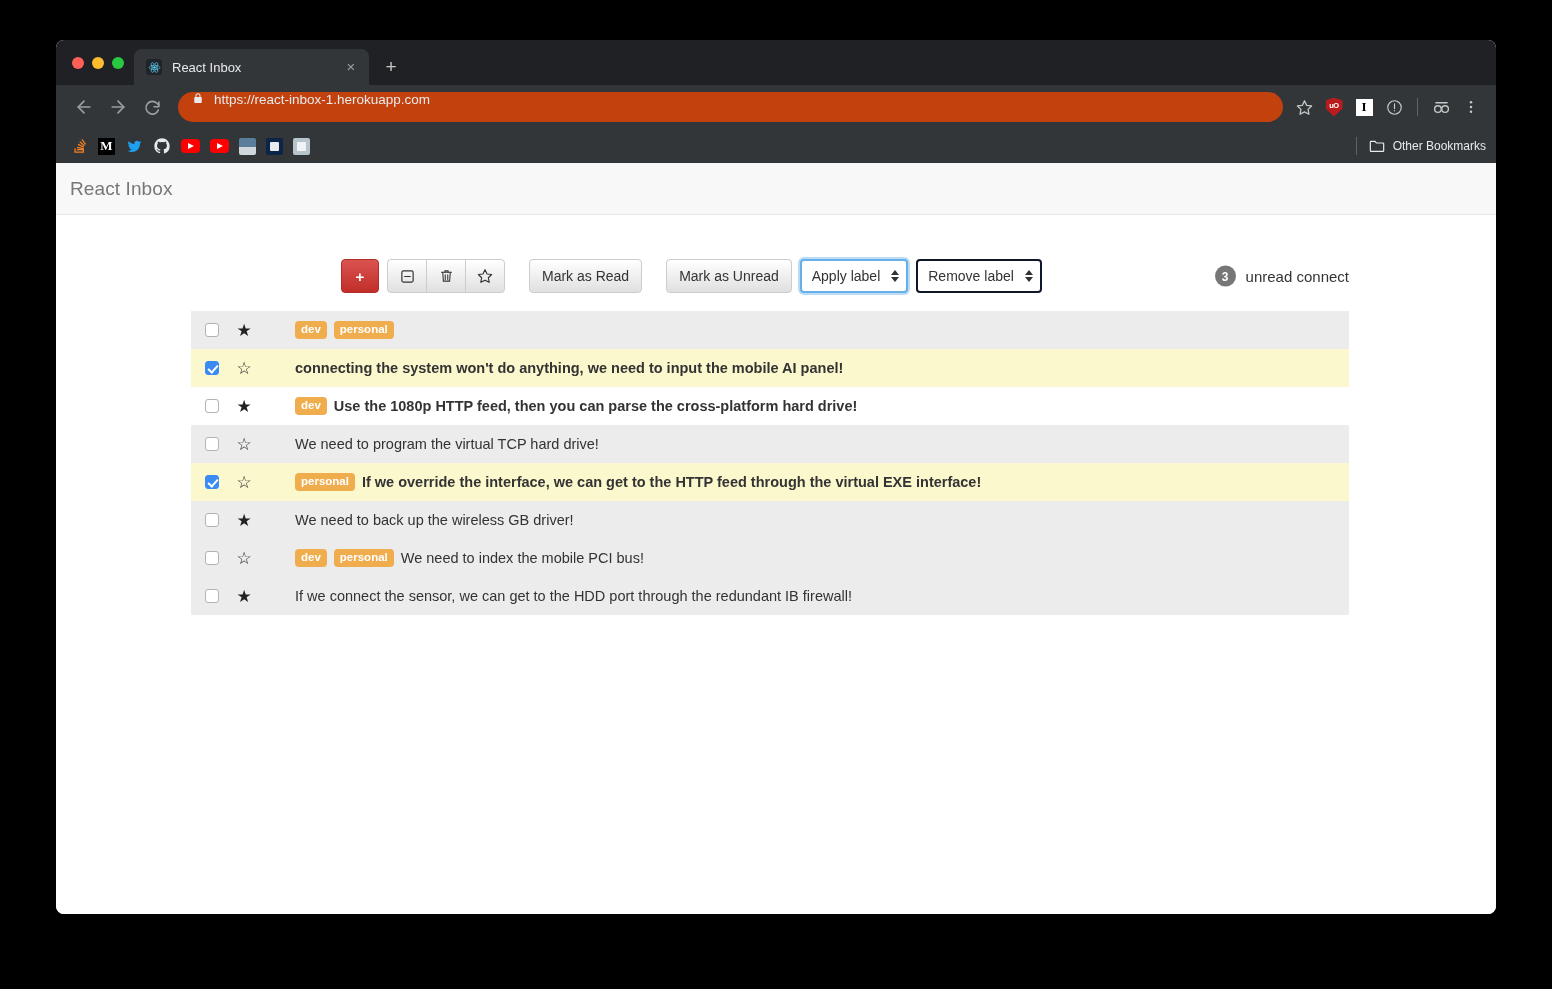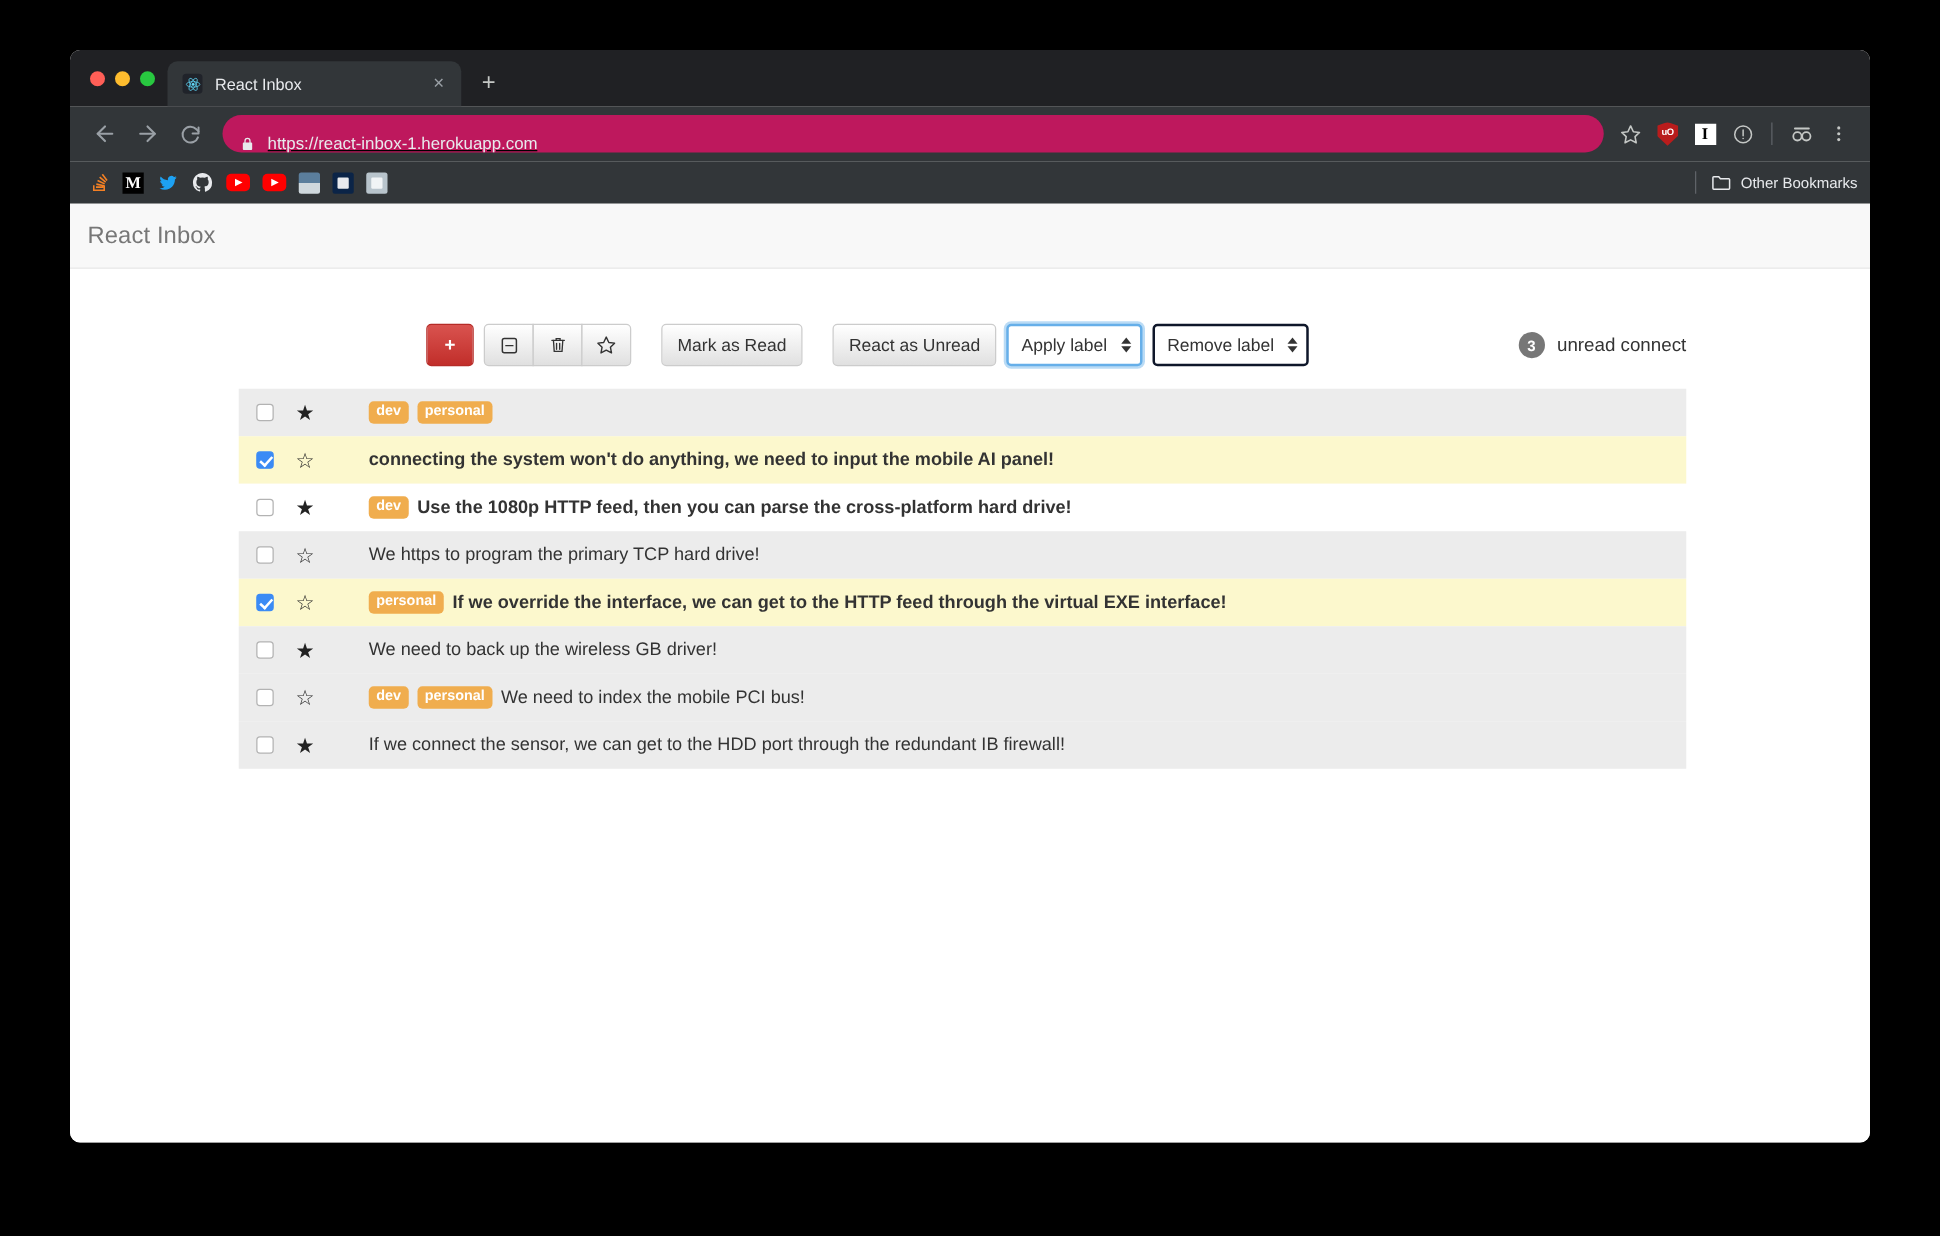--- a/index.html
+++ b/index.html
@@ -102,27 +102,26 @@
     width: 32px; height: 32px;
     display: flex; align-items: center; justify-content: center;
     color: #9aa0a6;
     border-radius: 50%;
   }
   .nav-btn svg { display: block; }
   .omnibox {
     flex: 1;
     height: 30px;
     margin: 0 6px 0 8px;
-    background: #be185d;
+    background: #c2410c;
     border-radius: 16px;
     display: flex;
-    align-items: flex-end;
+    align-items: flex-start;
     padding: 0 14px;
     gap: 10px;
-    text-decoration: underline;
   }
   .omnibox .lock { color: #e8eaed; flex: 0 0 auto; display:flex; }
   .omni-url {
     color: #e8eaed;
     font-size: 13.5px;
     white-space: nowrap;
     overflow: hidden;
   }
   .ext-icons { display: flex; align-items: center; gap: 4px; }
   .ext-icon {
@@ -559,21 +558,21 @@
           <button class="btn btn-icon">
             <span style="display:flex;">
               <svg width="16" height="16" viewBox="0 0 24 24" fill="none" stroke="#333" stroke-width="1.7" stroke-linejoin="round">
                 <polygon points="12 2.5 15.1 9 22 9.8 17 14.6 18.3 21.5 12 18.2 5.7 21.5 7 14.6 2 9.8 8.9 9"></polygon>
               </svg>
             </span>
           </button>
         </div>
 
         <button class="btn btn-mark">Mark as Read</button>
-        <button class="btn btn-mark">React as Unread</button>
+        <button class="btn btn-mark">Mark as Unread</button>
 
         <div class="select-wrap">
           <div class="sel focused">Apply label</div>
           <span class="sel-arrows">
               <i class="up"></i>
               <i class="dn"></i>
             </span>
         </div>
 
         <div class="select-wrap">
@@ -611,21 +610,21 @@
             <div class="msg-star">★</div>
             <div class="msg-body">
               <span class="label-badge">dev</span>
               <span class="msg-subject">Use the 1080p HTTP feed, then you can parse the cross-platform hard drive!</span>
             </div>
           </div>
           <div class="msg-row">
             <div class="msg-check"></div>
             <div class="msg-star">☆</div>
             <div class="msg-body">
-              <span class="msg-subject">We https to program the primary TCP hard drive!</span>
+              <span class="msg-subject">We need to program the virtual TCP hard drive!</span>
             </div>
           </div>
           <div class="msg-row unread selected">
             <div class="msg-check checked"></div>
             <div class="msg-star">☆</div>
             <div class="msg-body">
               <span class="label-badge">personal</span>
               <span class="msg-subject">If we override the interface, we can get to the HTTP feed through the virtual EXE interface!</span>
             </div>
           </div>

